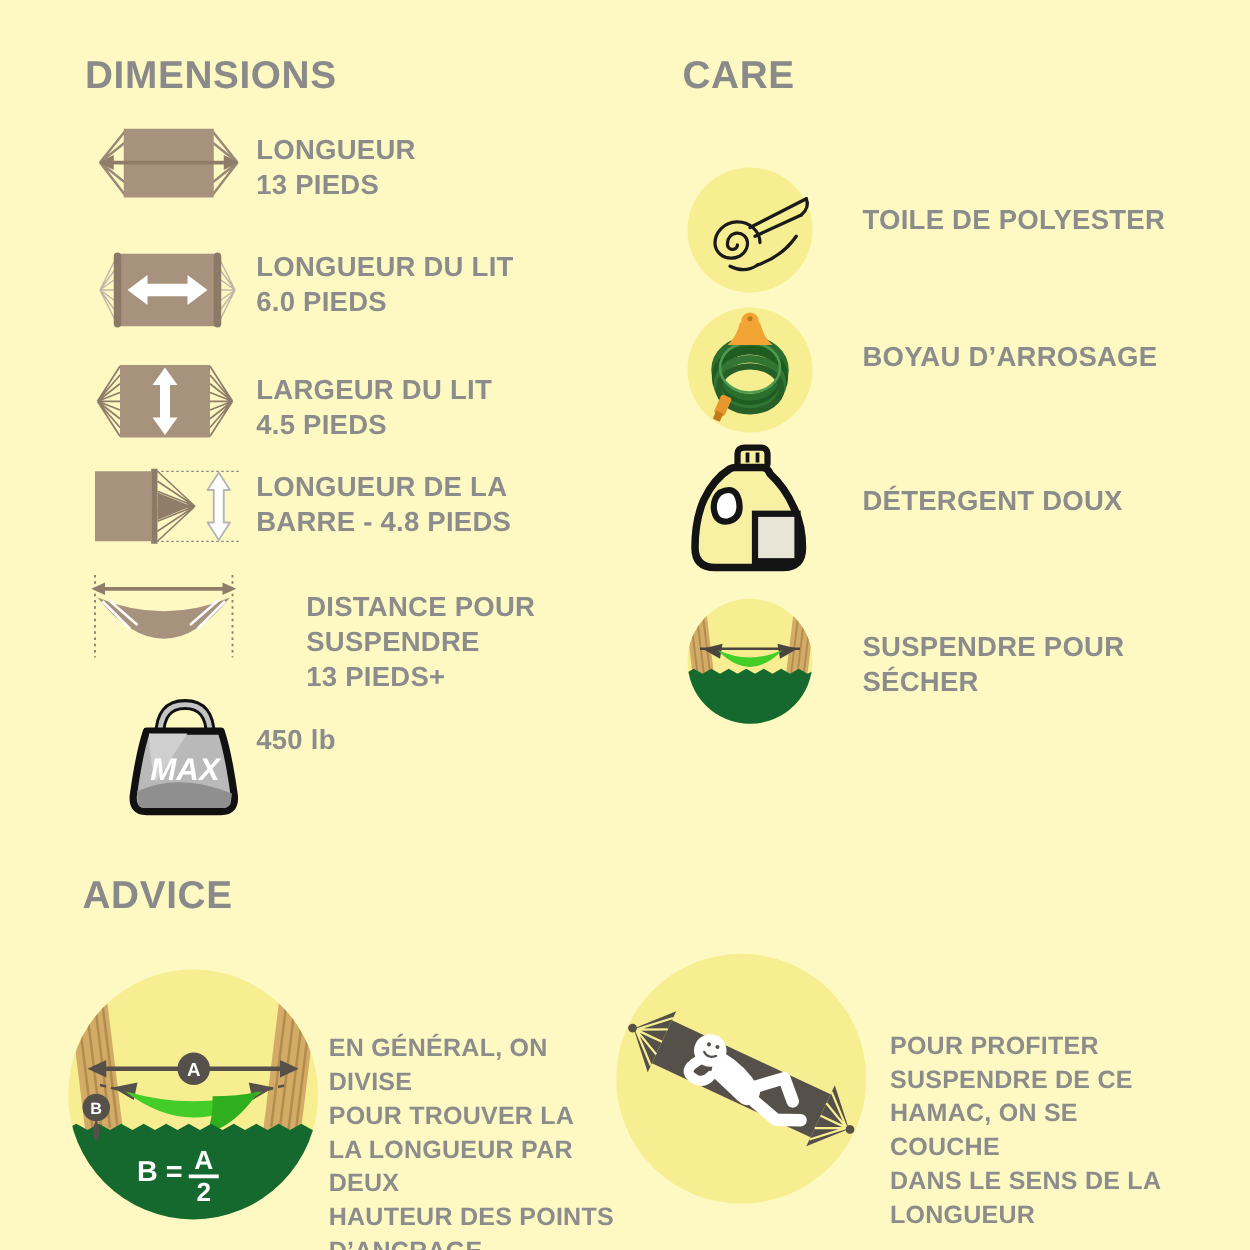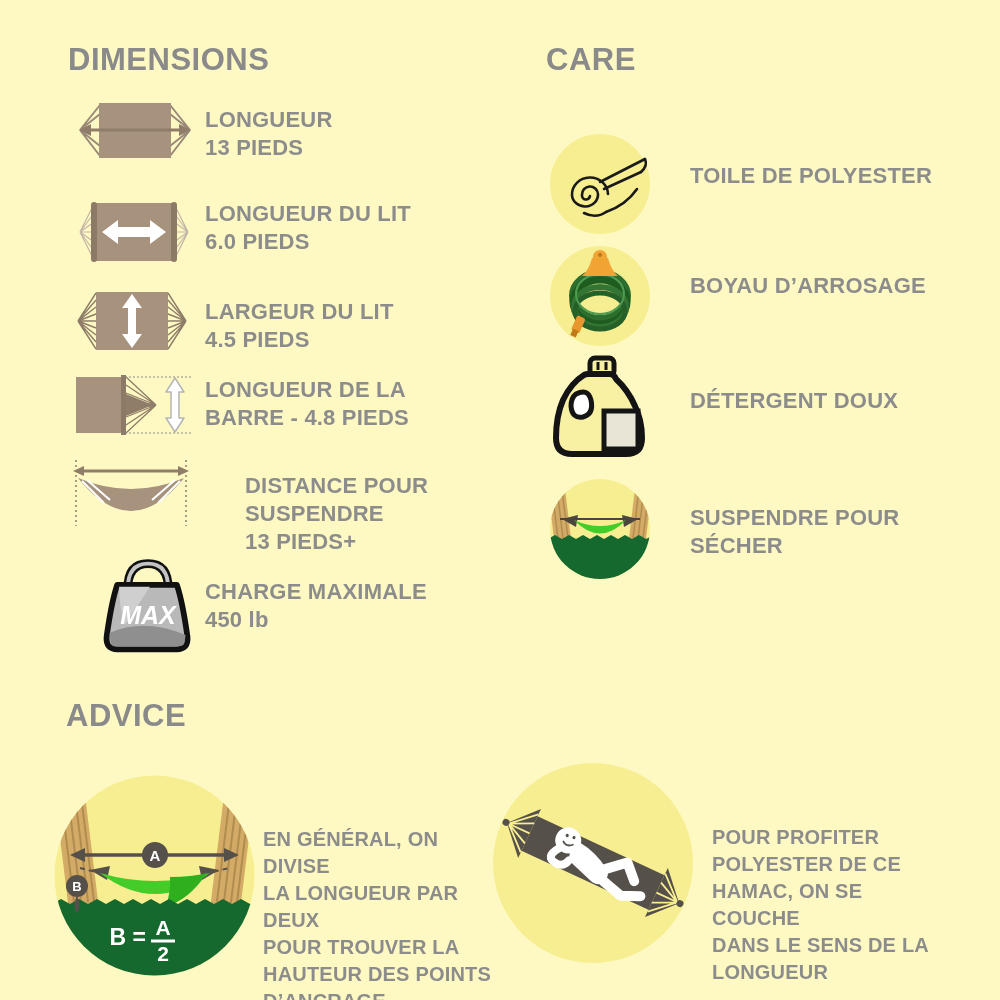--- a/index.html
+++ b/index.html
@@ -114,21 +114,20 @@
       <svg width="104" height="104" viewBox="0 0 108 108">
         <path d="M33,36 Q33,10 54,10 Q75,10 75,36" stroke="#111111" stroke-width="9" fill="none"></path>
         <path d="M33,36 Q33,10 54,10 Q75,10 75,36" stroke="#c4c4c4" stroke-width="4" fill="none"></path>
         <path d="M22,32 L84,32 Q90,50 95,86 Q96,99 84,99 L22,99 Q10,99 11,86 Q16,50 22,32 Z" fill="#b9b9b9" stroke="#111111" stroke-width="6" stroke-linejoin="round"></path>
         <path d="M24,34 L56,34 L30,74 Q24,54 24,34 Z" fill="#cfcfcf"></path>
         <path d="M14,82 Q50,66 93,84 L92,92 Q91,96 85,96 L21,96 Q15,96 15,91 Z" fill="#8f8f8f"></path>
         <text x="54" y="73" text-anchor="middle" font-size="26" font-weight="bold" font-style="italic" fill="#ffffff" font-family="Liberation Sans, sans-serif">MAX</text>
       </svg>
     </div>
     <div class="lbl" style="left:205px;top:578px;">
-      <div>CHARGE MAXIMALE</div>
       <div>450 lb</div>
     </div>
   </section>
 
   <section>
     <h2 class="heading" style="left:546px;top:42px;">CARE</h2>
 
     <div class="abs" style="left:548px;top:132px;">
       <svg width="104" height="104" viewBox="0 0 104 104">
         <circle cx="52" cy="52" r="50" fill="#f6ee90"></circle>
@@ -253,22 +252,22 @@
           <text x="25" y="118" text-anchor="middle" font-size="13" font-weight="bold" fill="#ffffff" font-family="Liberation Sans, sans-serif">B</text>
           <text x="94" y="172" text-anchor="end" font-size="23" font-weight="bold" fill="#ffffff" font-family="Liberation Sans, sans-serif">B =</text>
           <text x="111" y="162" text-anchor="middle" font-size="21" font-weight="bold" fill="#ffffff" font-family="Liberation Sans, sans-serif">A</text>
           <line x1="99" y1="168" x2="123" y2="168" stroke="#ffffff" stroke-width="3"></line>
           <text x="111" y="188" text-anchor="middle" font-size="21" font-weight="bold" fill="#ffffff" font-family="Liberation Sans, sans-serif">2</text>
         </g>
       </svg>
     </div>
     <div class="advtxt" style="left:263px;top:826px;width:245px;">
       <div>EN GÉNÉRAL, ON DIVISE</div>
+      <div>POUR TROUVER LA</div>
       <div>LA LONGUEUR PAR DEUX</div>
-      <div>POUR TROUVER LA</div>
       <div>HAUTEUR DES POINTS</div>
       <div>D’ANCRAGE</div>
     </div>
 
     <div class="abs" style="left:490px;top:760px;">
       <svg width="206" height="206" viewBox="0 0 206 206">
         <circle cx="103" cy="103" r="100" fill="#f6ee90"></circle>
         <g transform="rotate(25 103 103)">
           <rect x="33" y="84" width="140" height="38" fill="#56504a"></rect>
           <polygon points="33,76 33,130 8,103" fill="#56504a"></polygon>
@@ -288,20 +287,20 @@
           <path d="M120,115 L142,121 L160,113" stroke="#ffffff" stroke-width="10" stroke-linecap="round" stroke-linejoin="round" fill="none"></path>
           <circle cx="71" cy="93" r="13" fill="#ffffff"></circle>
           <circle cx="68" cy="89" r="1.6" fill="#56504a"></circle>
           <circle cx="75" cy="88" r="1.6" fill="#56504a"></circle>
           <path d="M67,96 Q72,100 77,95" stroke="#56504a" stroke-width="1.8" fill="none" stroke-linecap="round"></path>
         </g>
       </svg>
     </div>
     <div class="advtxt" style="left:712px;top:824px;width:240px;">
       <div>POUR PROFITER</div>
-      <div>POLYESTER DE CE</div>
+      <div>SUSPENDRE DE CE</div>
       <div>HAMAC, ON SE COUCHE</div>
       <div>DANS LE SENS DE LA</div>
       <div>LONGUEUR</div>
     </div>
   </section>
 
 </div>
 
 </body></html>

